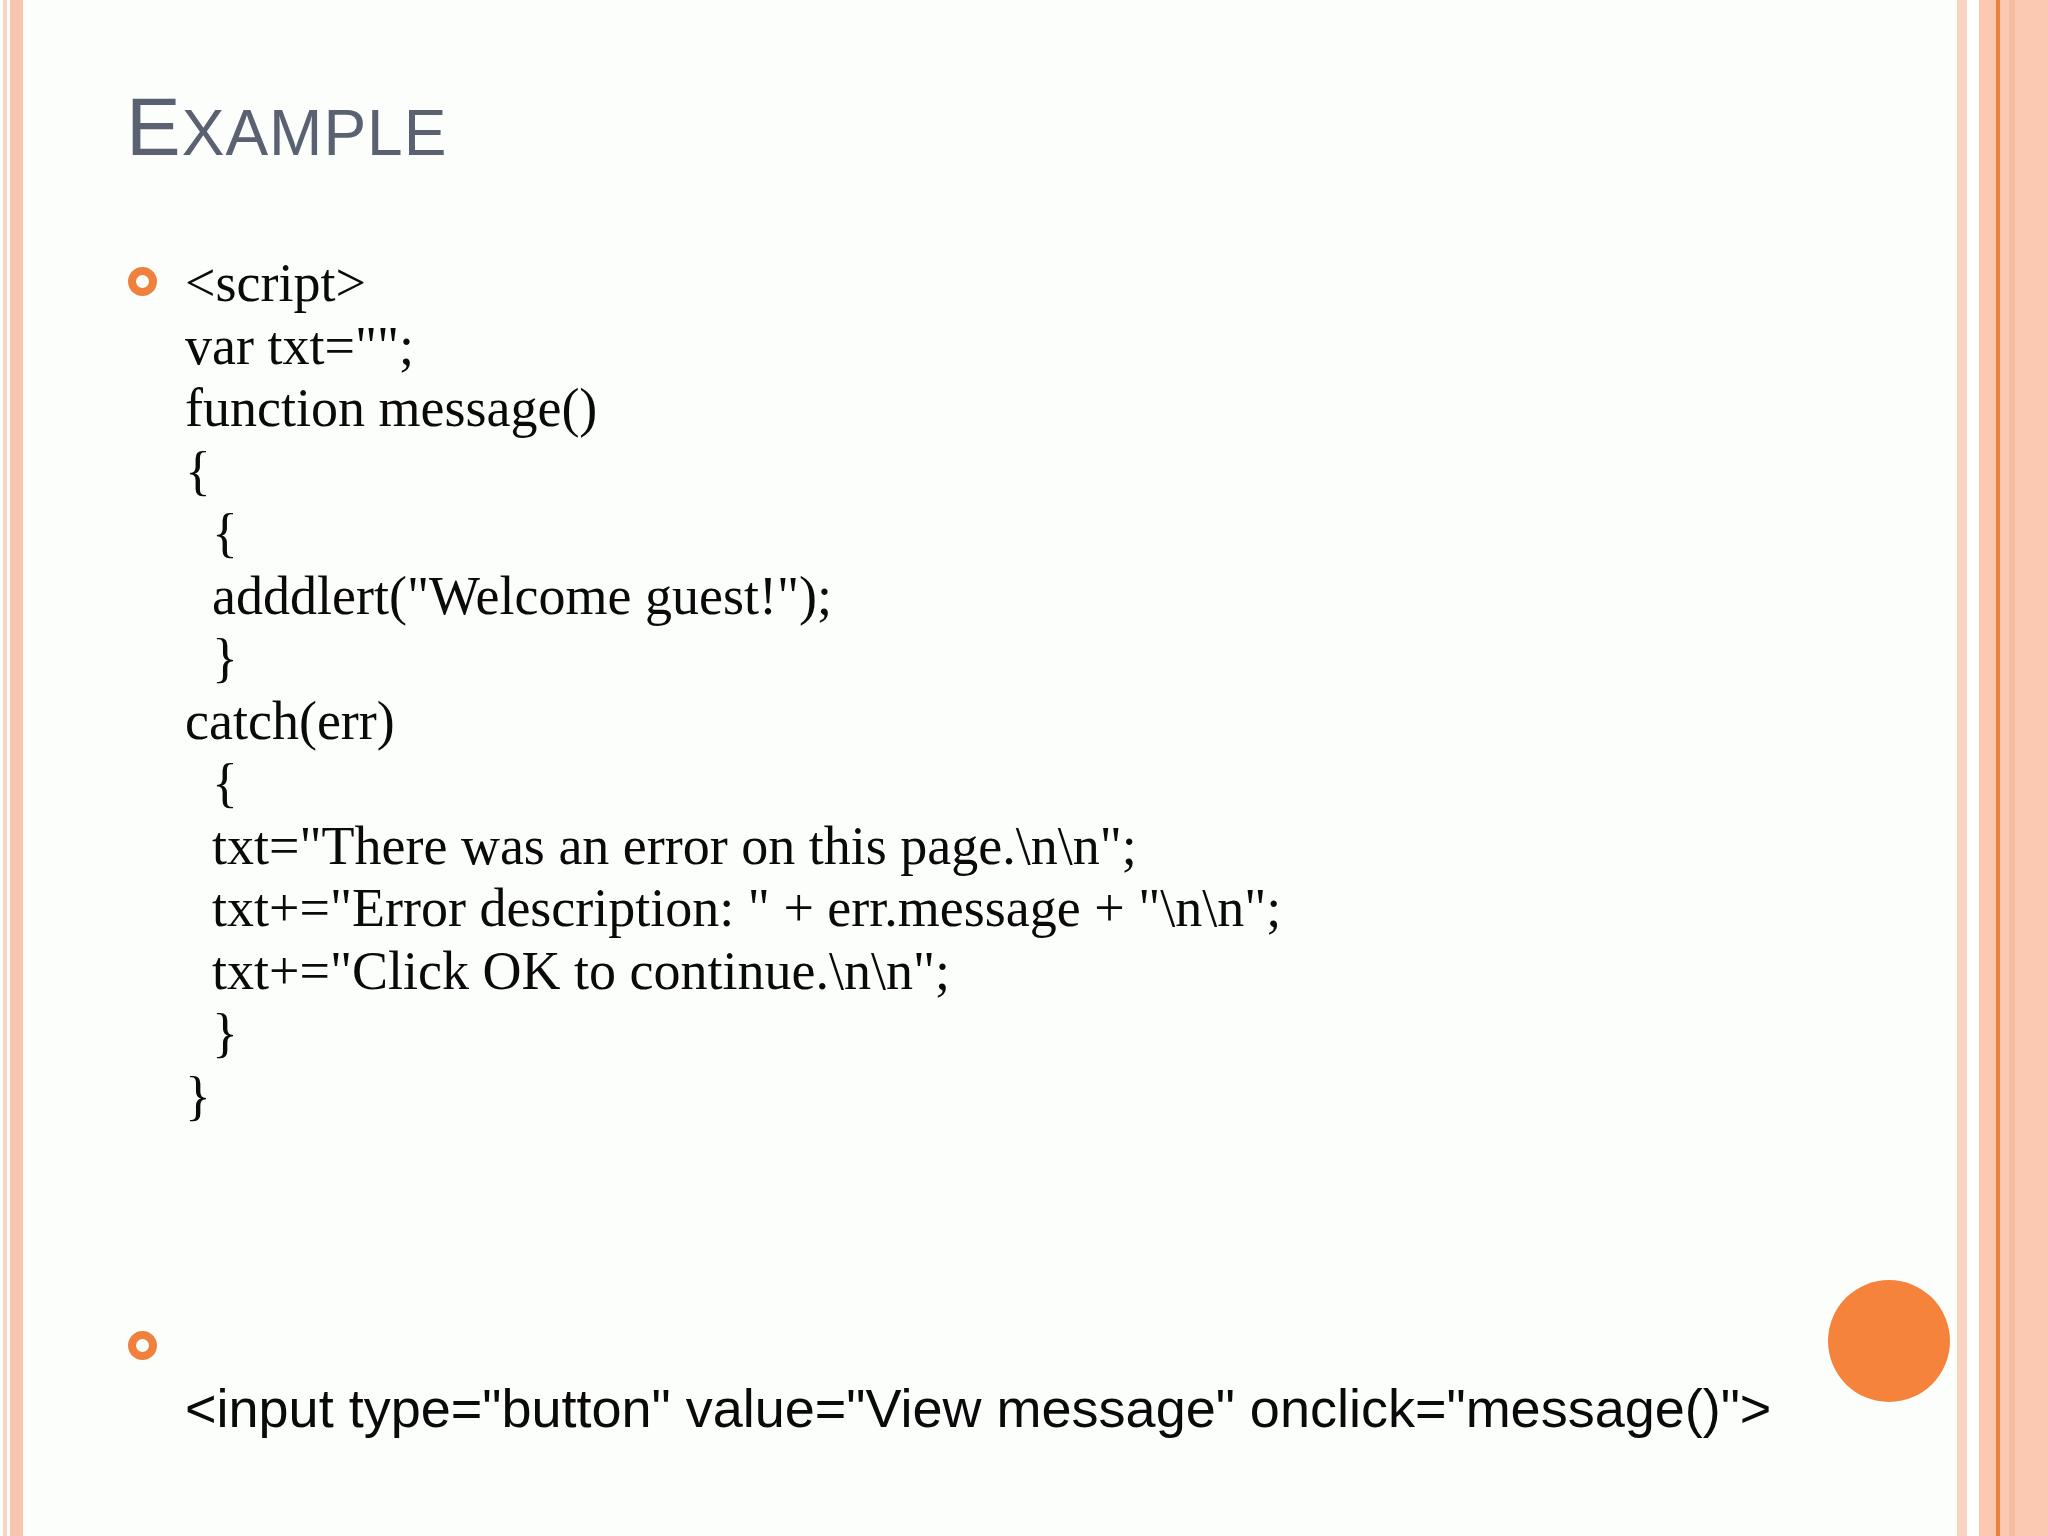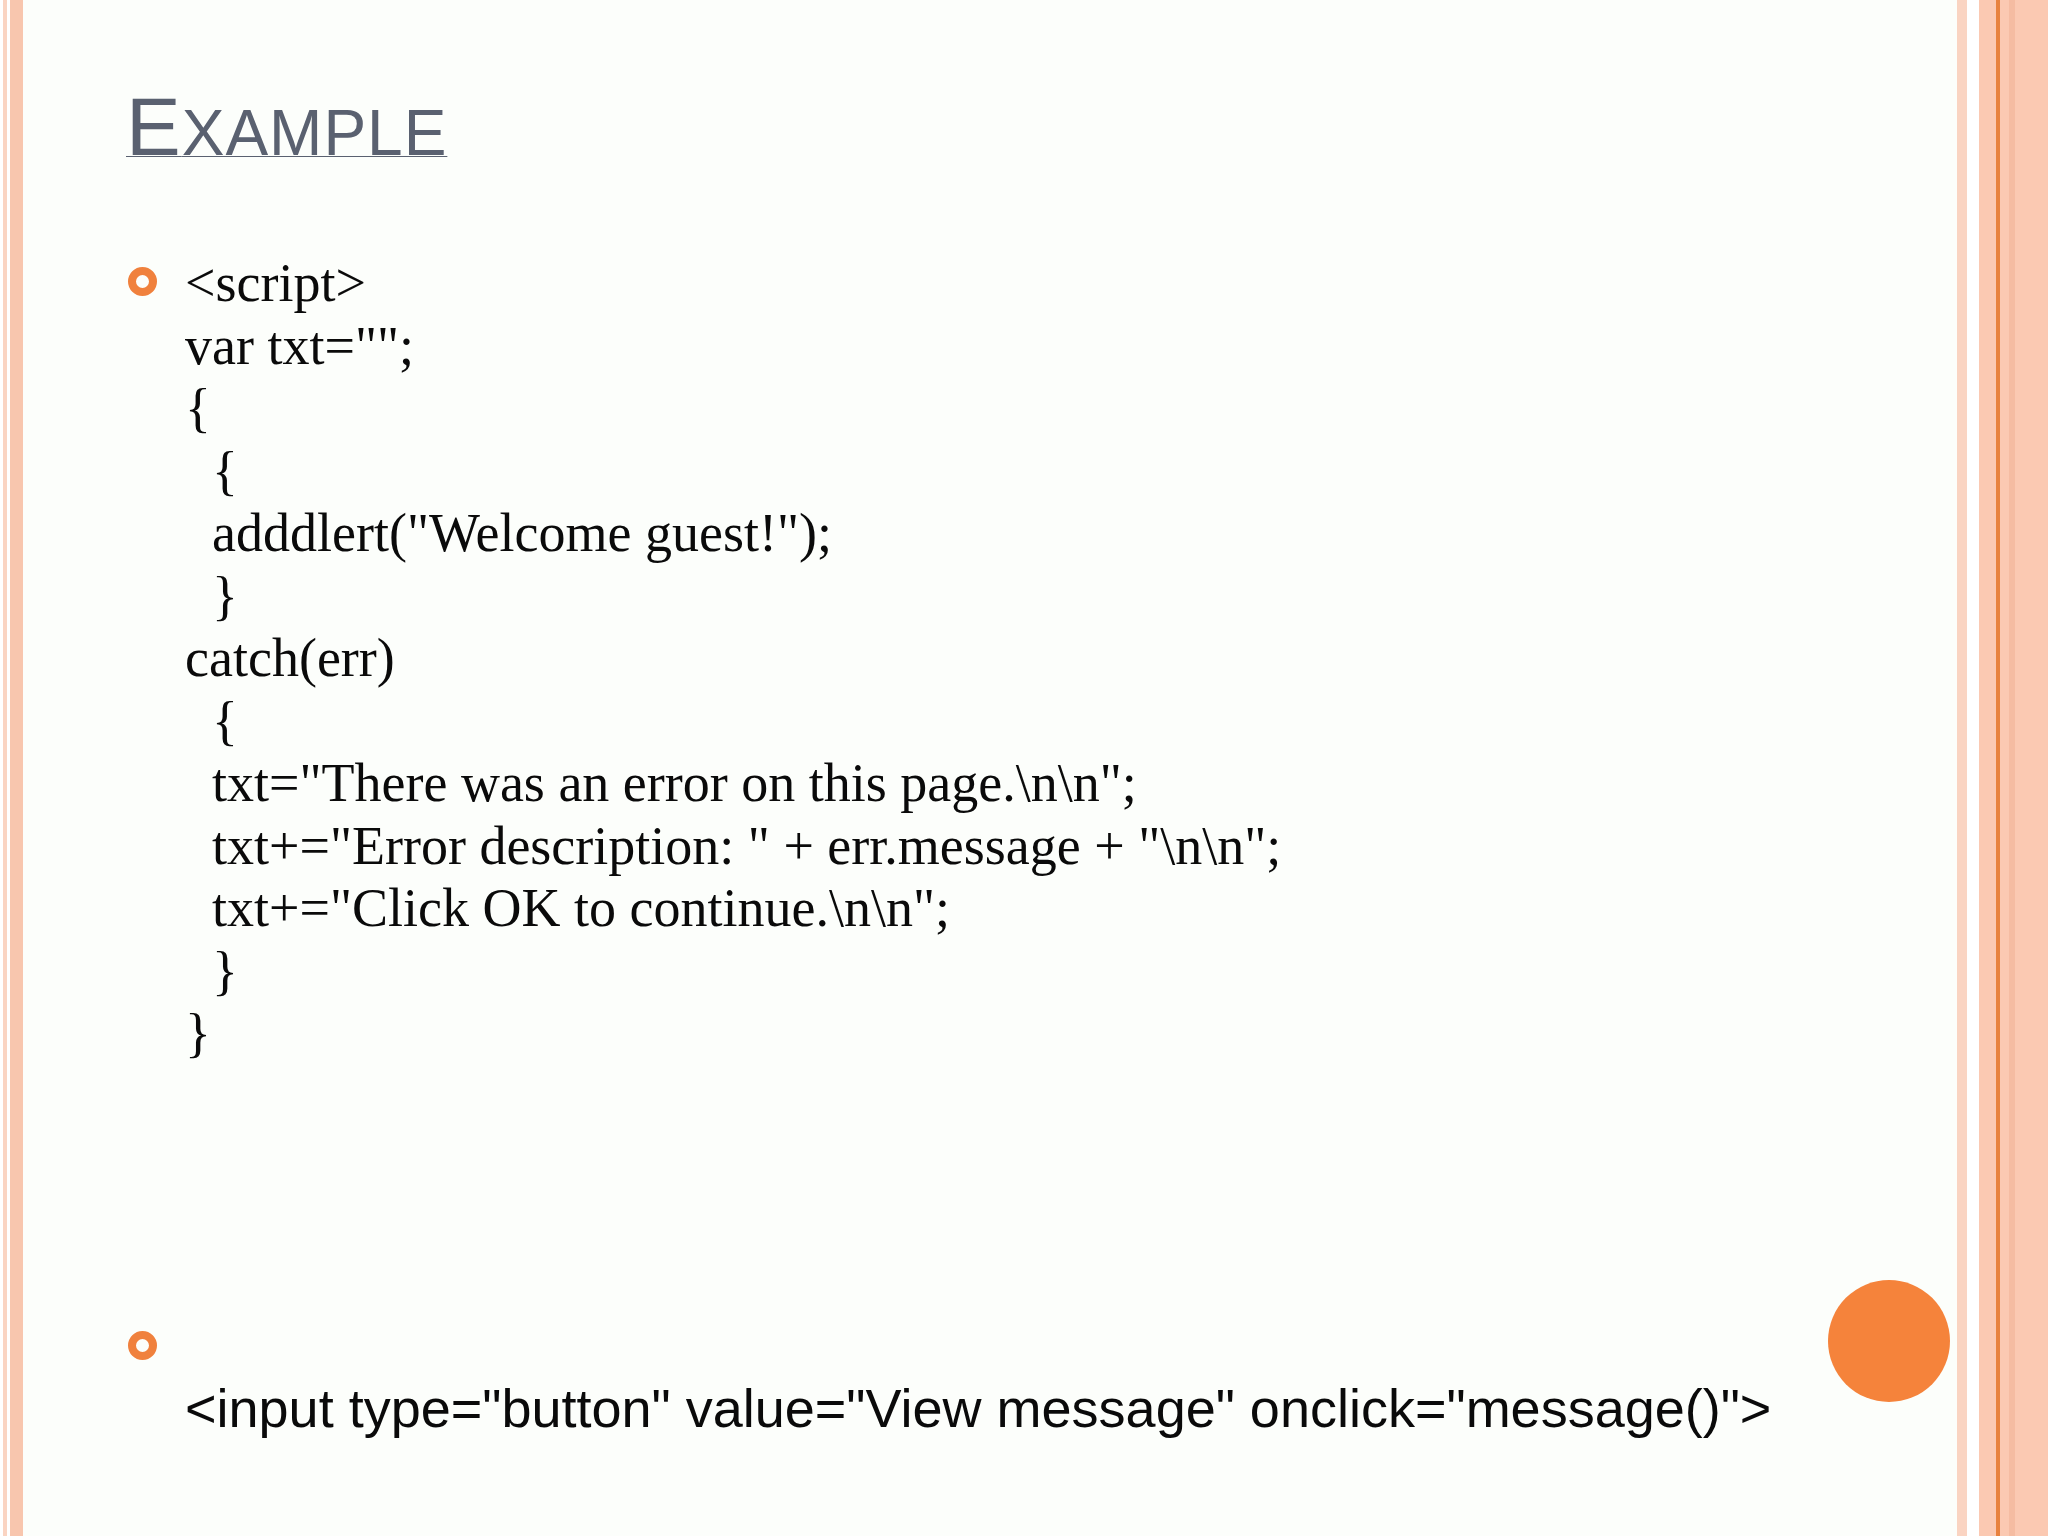--- a/index.html
+++ b/index.html
@@ -28,21 +28,20 @@
   .r-dark-stripe  { left: 2009px; width: 6px;  background: var(--right_stripe_dark, #F5BCA2); }
 
   
   .title {
     position: absolute;
     left: 126px;
     top: 86px;
     color: var(--title_text, #5A6170);
     letter-spacing: 1px;
     white-space: nowrap;
-    text-decoration: underline;
   }
   .title .cap   { font-size: 82px; line-height: 1; }
   .title .rest  { font-size: 64px; line-height: 1; }
 
   
   .bullet-ring {
     position: absolute;
     width: 13px;
     height: 13px;
     border: 8px solid var(--bullet_orange, #F0813D);
@@ -104,20 +103,21 @@
   <div class="stripe r-dark-stripe"></div>
 
   <div class="title"><span class="cap">E</span><span class="rest">XAMPLE</span></div>
 
   <span class="bullet-ring bullet-1"></span>
   <span class="bullet-ring bullet-2"></span>
 
   <div class="code-block">
     <div class="code-line">&lt;script&gt;</div>
     <div class="code-line">var txt="";</div>
+    <div class="code-line">function message()</div>
     <div class="code-line">{</div>
     <div class="code-line">  {</div>
     <div class="code-line">  adddlert("Welcome guest!");</div>
     <div class="code-line">  }</div>
     <div class="code-line">catch(err)</div>
     <div class="code-line">  {</div>
     <div class="code-line">  txt="There was an error on this page.\n\n";</div>
     <div class="code-line">  txt+="Error description: " + err.message + "\n\n";</div>
     <div class="code-line">  txt+="Click OK to continue.\n\n";</div>
     <div class="code-line">  }</div>

